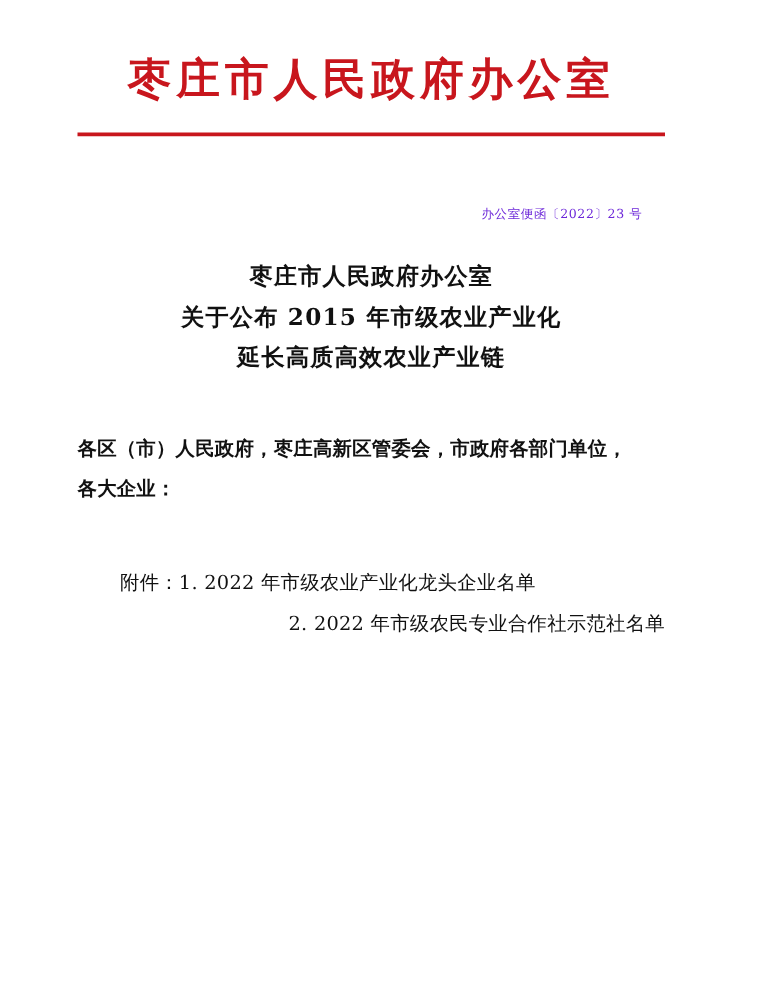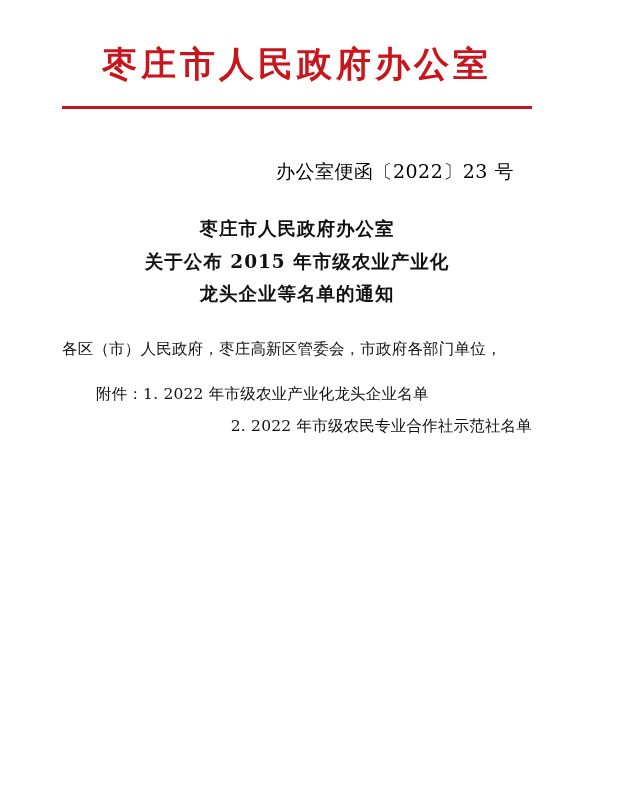--- a/index.html
+++ b/index.html
@@ -44,57 +44,58 @@
     width: 100%;
   }
 
   
   .doc-number-row {
     margin-top: 50px;
     text-align: right;
     padding-right: 18px;
   }
   .doc-number {
-    font-size: 19px;
+    font-size: 10px;
     letter-spacing: 0.5px;
-    color: #000000;
+    color: #6d28d9;
   }
 
   
   .doc-title {
     margin-top: 28px;
     text-align: center;
   }
   .doc-title-line {
     font-size: 18.5px;
     font-weight: bold;
     letter-spacing: 1px;
     line-height: 1.75;
     color: #111;
   }
 
   
   .body-block {
-    margin-top: 24px;
+    margin-top: 40px;
+    font-weight: bold;
   }
   .para {
     font-size: 15.5px;
     line-height: 2.02;
     text-align: justify;
     text-justify: inter-ideograph;
     letter-spacing: 0.2px;
     color: #111;
   }
   .para.indent {
     text-indent: 2em;
   }
 
   
   .attachments {
-    margin-top: 12px;
+    margin-top: 44px;
     padding-left: 34px;
   }
   .attach-line {
     font-size: 15.5px;
     line-height: 2.1;
     letter-spacing: 0.2px;
     color: #111;
   }
   .attach-line.sub {
     padding-left: 36px;
@@ -111,25 +112,26 @@
     <div class="letterhead-rule"></div>
   </div>
 
   <div class="doc-number-row">
     <span class="doc-number">办公室便函〔2022〕23 号</span>
   </div>
 
   <div class="doc-title">
     <div class="doc-title-line">枣庄市人民政府办公室</div>
     <div class="doc-title-line">关于公布 2015 年市级农业产业化</div>
-    <div class="doc-title-line">龙头企业等名单的通知</div>
+    <div class="doc-title-line">延长高质高效农业产业链</div>
   </div>
 
   <div class="body-block">
     <div class="para">各区（市）人民政府，枣庄高新区管委会，市政府各部门单位，</div>
+    <div class="para">各大企业：</div>
   </div>
 
   <div class="attachments">
     <div class="attach-line">附件：1. 2022 年市级农业产业化龙头企业名单</div>
     <div class="attach-line sub">2. 2022 年市级农民专业合作社示范社名单</div>
   </div>
 
 </div>
 
 </body></html>

